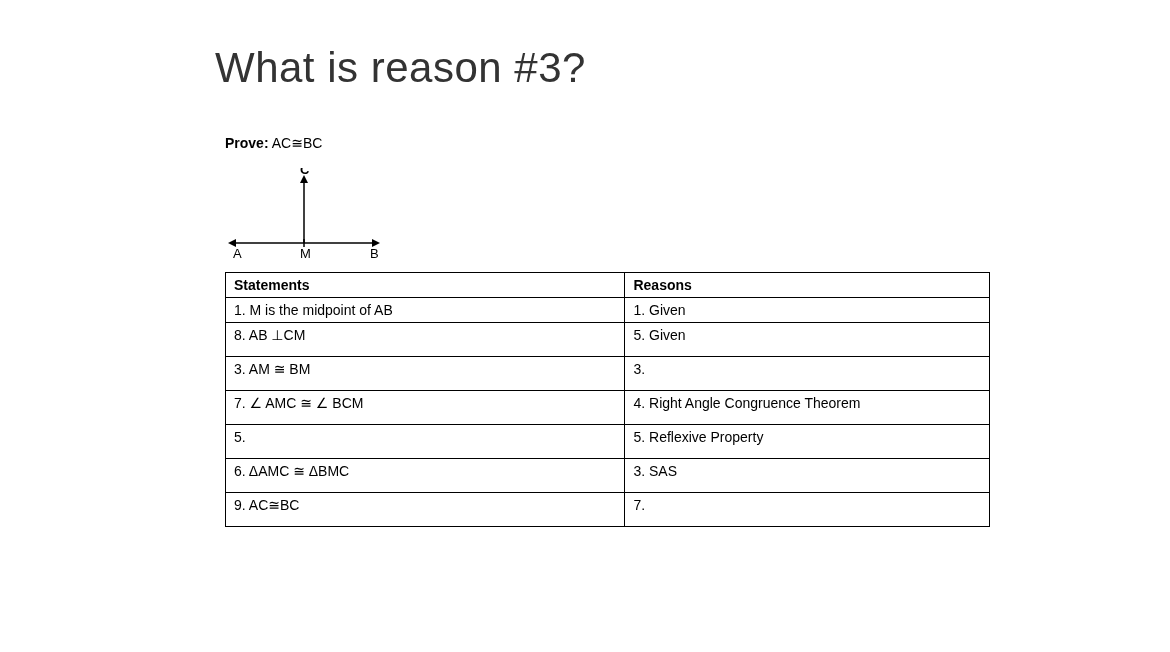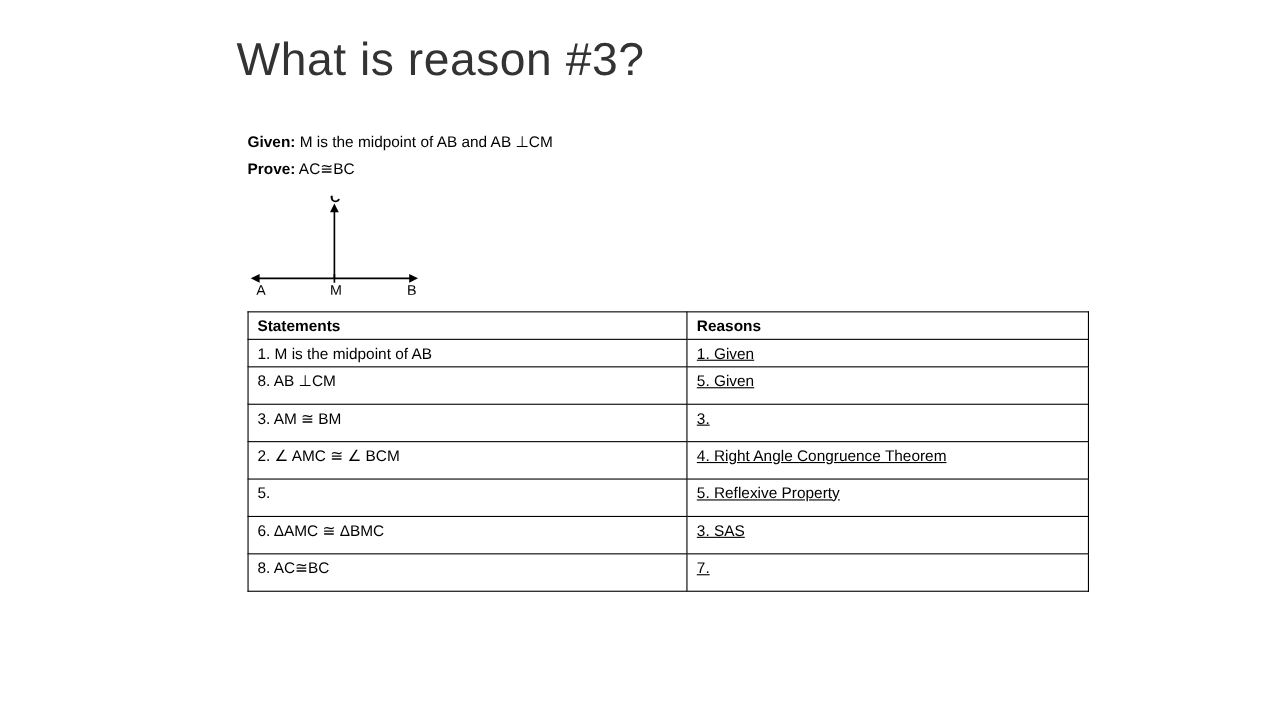--- a/index.html
+++ b/index.html
@@ -11,20 +11,21 @@
       font-family: Arial, Helvetica, sans-serif;
       background: #ffffff;
       width: 1170px;
       height: 652px;
       padding: 30px 0 0 0;
       color: #000;
     }
     .container {
       padding-left: 215px;
       padding-right: 190px;
+      margin-top: 14px;
     }
     .title {
       font-size: 42px;
       font-weight: 400;
       color: #333;
       margin-bottom: 40px;
       letter-spacing: 0.5px;
     }
     .given-prove {
       margin-left: 10px;
@@ -55,37 +56,32 @@
     }
     .proof-table th {
       font-weight: bold;
       background: #fff;
     }
     .proof-table td.stmt {
       width: 400px;
     }
     .proof-table td.rsn {
       width: 365px;
-      text-decoration: underline;
     }
     .tall {
       height: 34px;
     }
   </style>
 </head>
 <body>
 
 <div class="container">
   <h1 class="title">What is reason #3?</h1>
 
   <div class="given-prove">
-    <div class="given-line">
-      <b>Given:</b>
-      <span>M is the midpoint of AB and AB ⊥CM</span>
-    </div>
     <div class="prove-line">
       <b>Prove:</b>
       <span>AC≅BC</span>
     </div>
   </div>
 
   <div class="diagram">
     <svg width="170" height="90">
 
       <line x1="8" y1="75" x2="150" y2="75" stroke="#000" stroke-width="1.5"></line>
@@ -118,30 +114,30 @@
       </tr>
       <tr>
         <td class="stmt tall">8.  AB ⊥CM</td>
         <td class="rsn tall">5. Given</td>
       </tr>
       <tr>
         <td class="stmt tall">3.  AM ≅ BM</td>
         <td class="rsn tall">3.</td>
       </tr>
       <tr>
-        <td class="stmt tall">2. ∠ AMC ≅ ∠ BCM</td>
+        <td class="stmt tall">7. ∠ AMC ≅ ∠ BCM</td>
         <td class="rsn tall">4.  Right Angle Congruence Theorem</td>
       </tr>
       <tr>
         <td class="stmt tall">5.</td>
         <td class="rsn tall">5. Reflexive Property</td>
       </tr>
       <tr>
         <td class="stmt tall">6.   ΔAMC ≅ ΔBMC</td>
         <td class="rsn tall">3. SAS</td>
       </tr>
       <tr>
-        <td class="stmt tall">8. AC≅BC</td>
+        <td class="stmt tall">9. AC≅BC</td>
         <td class="rsn tall">7.</td>
       </tr>
     </tbody>
   </table>
 </div>
 
 </body></html>

